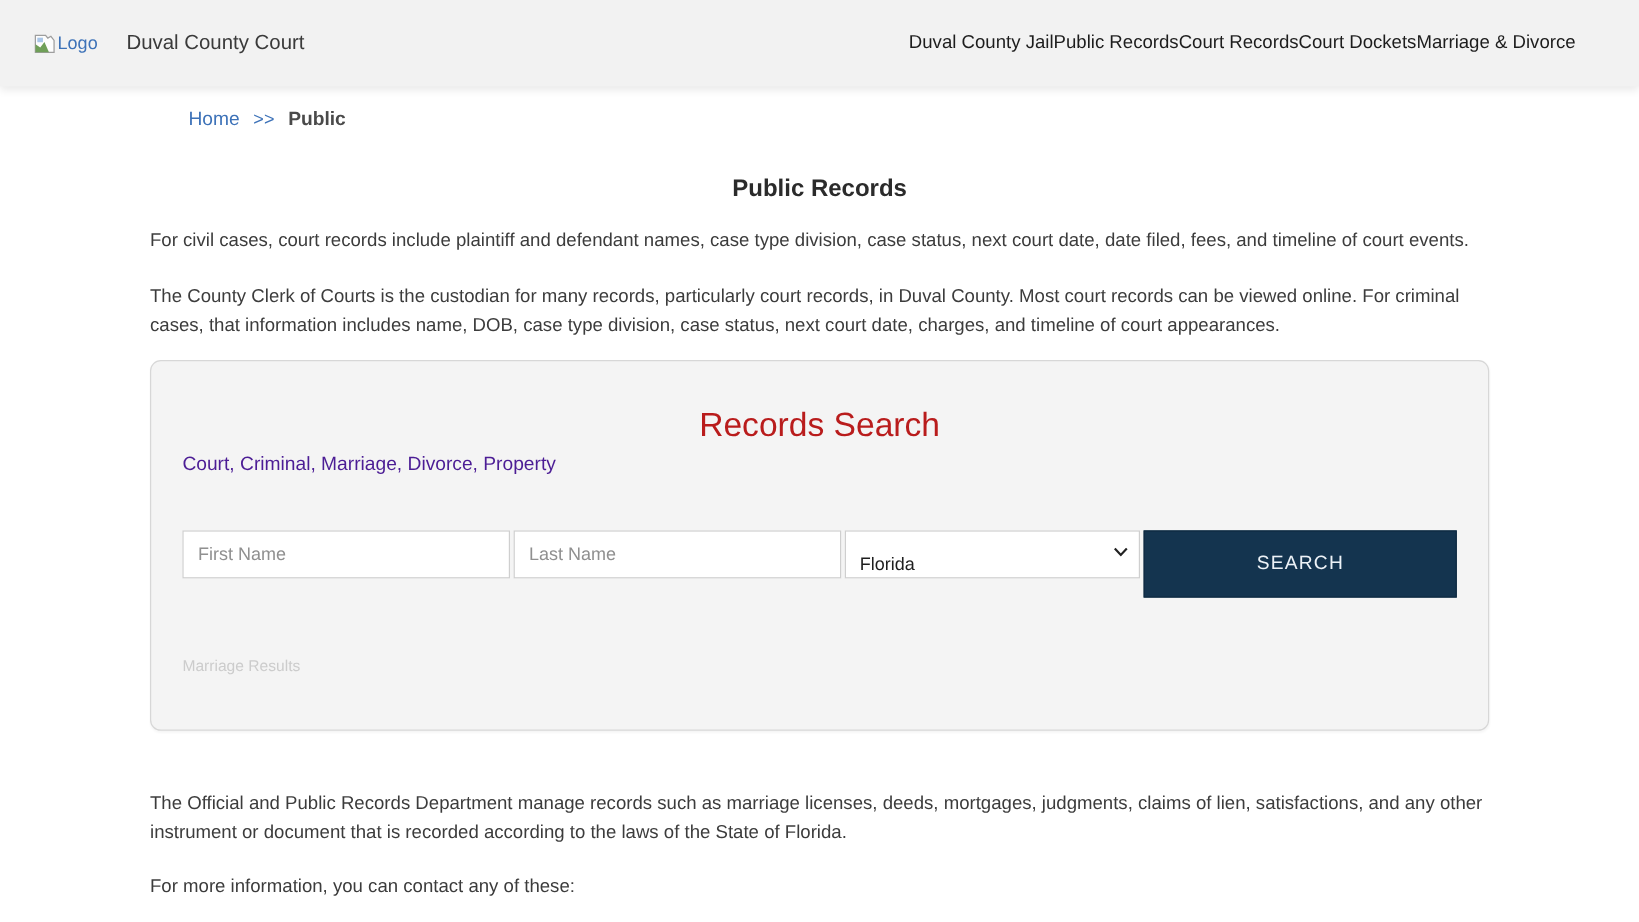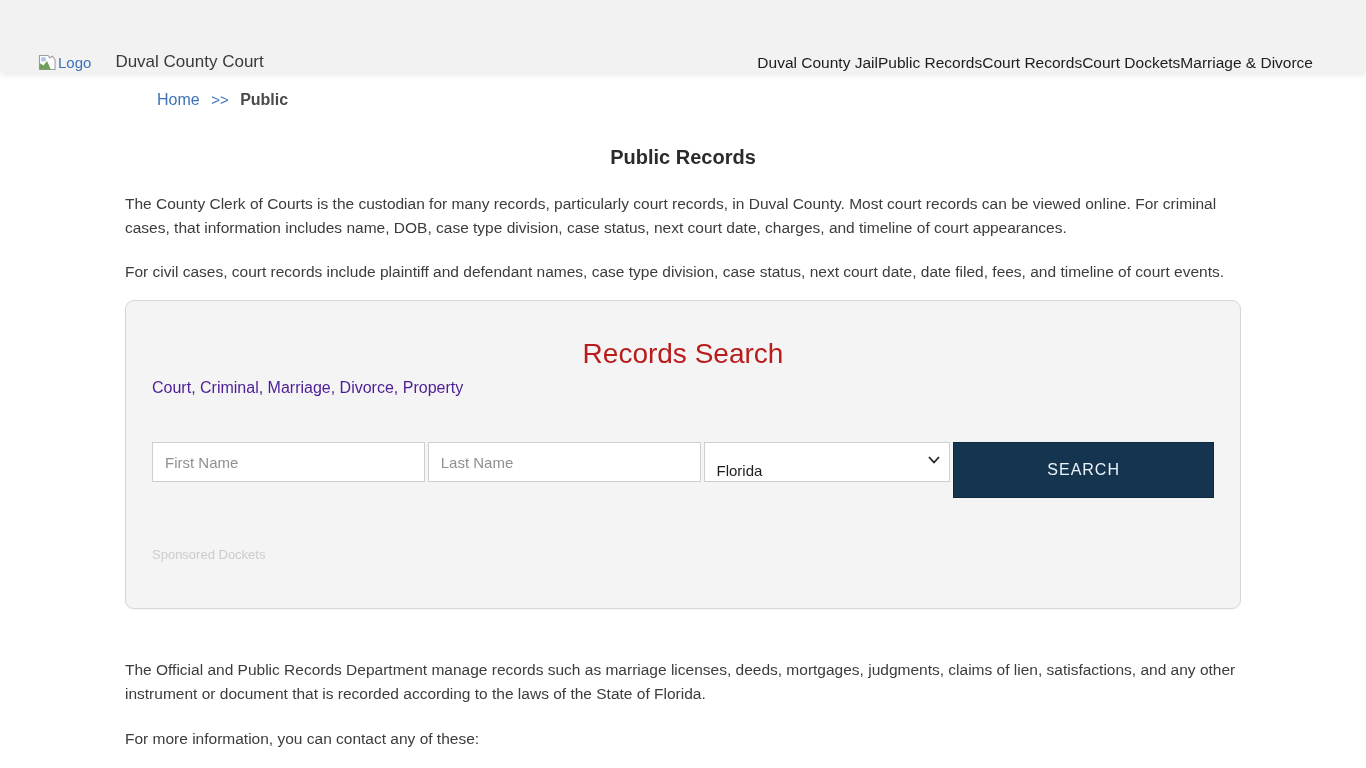--- a/index.html
+++ b/index.html
@@ -10,22 +10,22 @@
     overflow: hidden;
     background: #ffffff;
     font-family: "Liberation Sans", sans-serif;
     color: #3c3c3c;
   }
 
   
   header {
     height: 72px;
     display: flex;
-    align-items: flex-end;
-    padding: 0 53px 0 38px;
+    align-items: center;
+    padding: 0 53px 0 28px;
     background: #f2f2f2;
     box-shadow: 0 3px 7px rgba(0,0,0,0.09);
     position: relative;
     z-index: 2;
   }
   .brand { display: flex; align-items: center; }
   .logo-link {
     display: flex; align-items: center;
     text-decoration: none;
     cursor: pointer;
@@ -203,37 +203,37 @@
 
 <main>
   <div class="breadcrumb">
     <a>Home</a>
     <span class="sep">&gt;&gt;</span>
     <span class="current">Public</span>
   </div>
 
   <h1 class="page-title">Public Records</h1>
 
+  <p id="p2" class="body-text">For civil cases, court records include plaintiff and defendant names, case type division, case status, next court date, date filed, fees, and timeline of court events.</p>
   <p id="p1" class="body-text">The County Clerk of Courts is the custodian for many records, particularly court records, in Duval County. Most court records can be viewed online. For criminal cases, that information includes name, DOB, case type division, case status, next court date, charges, and timeline of court appearances.</p>
-  <p id="p2" class="body-text">For civil cases, court records include plaintiff and defendant names, case type division, case status, next court date, date filed, fees, and timeline of court events.</p>
 
   <section class="search-box">
     <h2 class="search-title">Records Search</h2>
     <div class="search-subtitle">Court, Criminal, Marriage, Divorce, Property</div>
     <form class="search-form">
       <input type="text" placeholder="First Name" style="">
       <input type="text" placeholder="Last Name" style="">
       <div class="select-wrap">
         <select>
           <option>Florida</option>
         </select>
         <svg class="select-chevron" width="12" height="8" viewBox="0 0 12 8">
           <path d="M1 1 L6 6.5 L11 1" fill="none" stroke="#222" stroke-width="1.8"></path>
         </svg>
       </div>
       <button type="submit" class="search-button">SEARCH</button>
     </form>
-    <div class="sponsored">Sponsored Dockets</div>
+    <div class="sponsored">Marriage Results</div>
   </section>
 
   <p id="p3" class="body-text">The Official and Public Records Department manage records such as marriage licenses, deeds, mortgages, judgments, claims of lien, satisfactions, and any other instrument or document that is recorded according to the laws of the State of Florida.</p>
   <p id="p4" class="body-text">For more information, you can contact any of these:</p>
 </main>
 
 </body></html>

